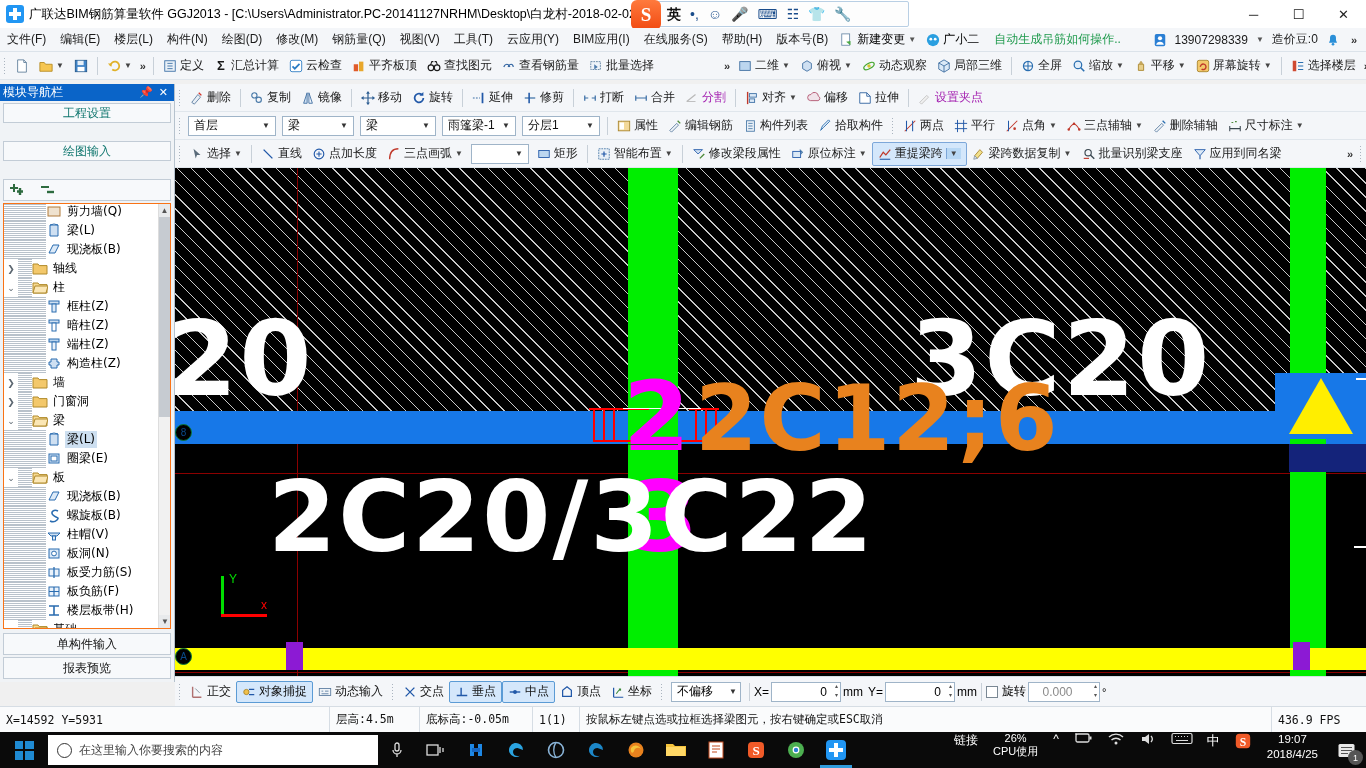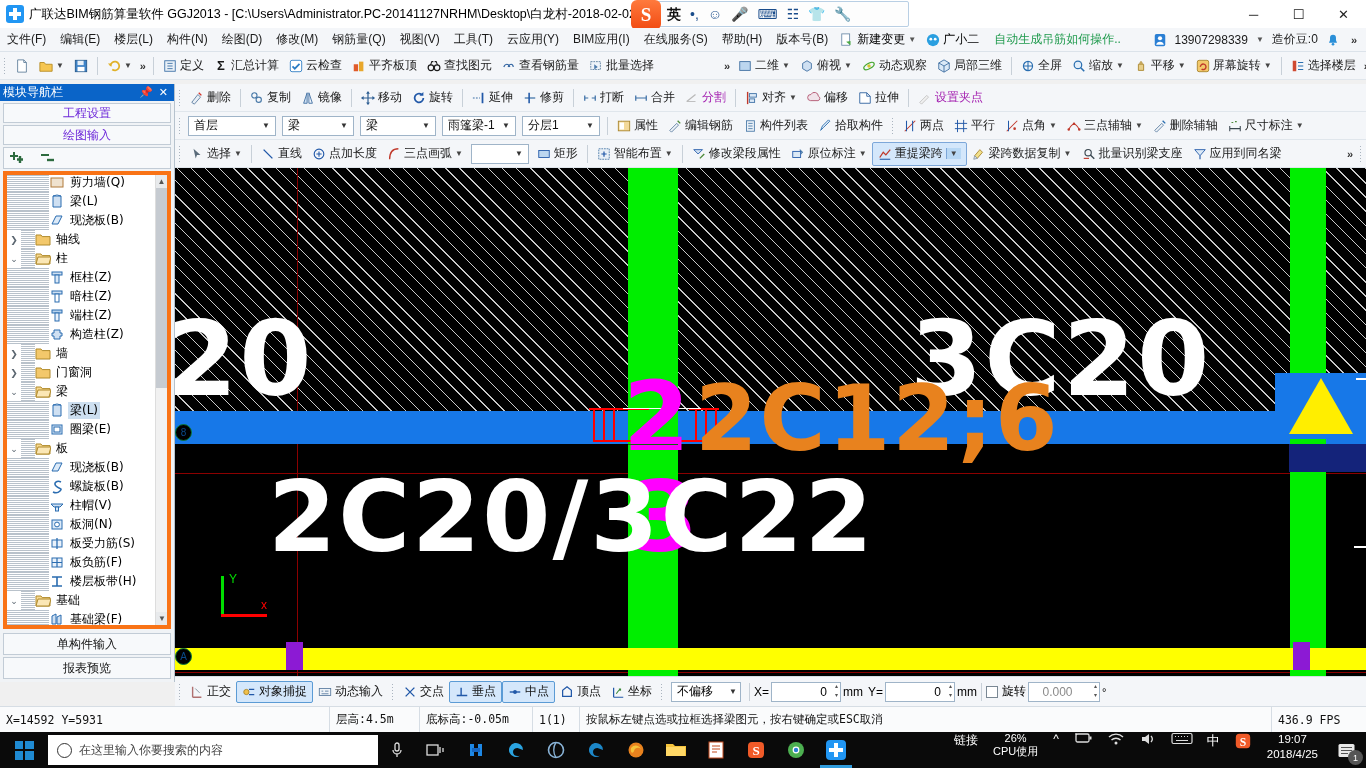--- a/index.html
+++ b/index.html
@@ -130,32 +130,32 @@
     display: flex; flex-direction: column;
   }
   .lp-header {
     height: 17px; background: #0a64c8; color: #fff;
     display: flex; align-items: center; padding: 0 3px;
     font-size: 12px;
   }
   .lp-header .t { flex: 1; }
   .lp-header .b { padding: 0 3px; font-size: 11px; }
   .lp-tabbtn {
-    height: 20px; margin: 2px 3px 0 3px; background: #f7f9fb;
+    height: 20px; margin: 2px 3px 16px 3px; background: #f7f9fb;
     border: 1px solid #c2ccd6;
     display: flex; align-items: center; justify-content: center;
-    font-size: 12px; color: #6d28d9;
+    font-size: 12px; color: #0f766e;
   }
   .lp-plusbar {
     height: 22px; margin: 2px 3px 0 3px; background: #f7f9fb;
     border: 1px solid #c2ccd6;
     display: flex; align-items: center; gap: 8px; padding-left: 5px;
   }
   .tree {
-    flex: 1; margin: 2px 3px; background: #fff; border: 4px solid #f97316;
+    flex: 1; margin: 2px 3px; background: #fff; border: 1px solid #f97316;
     overflow: hidden; position: relative;
   }
   .tree-inner { position: absolute; left: 0; top: -2px; right: 12px; }
   .trow {
     height: 19px; display: flex; align-items: center;
     font-size: 12px; color: #000; white-space: nowrap;
     font-family: "DejaVu Sans", "Liberation Sans", sans-serif;
   }
   .trow.sel .lbl { background: #cddff0; }
   .tw { width: 14px; text-align: center; color: #5b6670; font-size: 9px; flex: 0 0 auto; }

